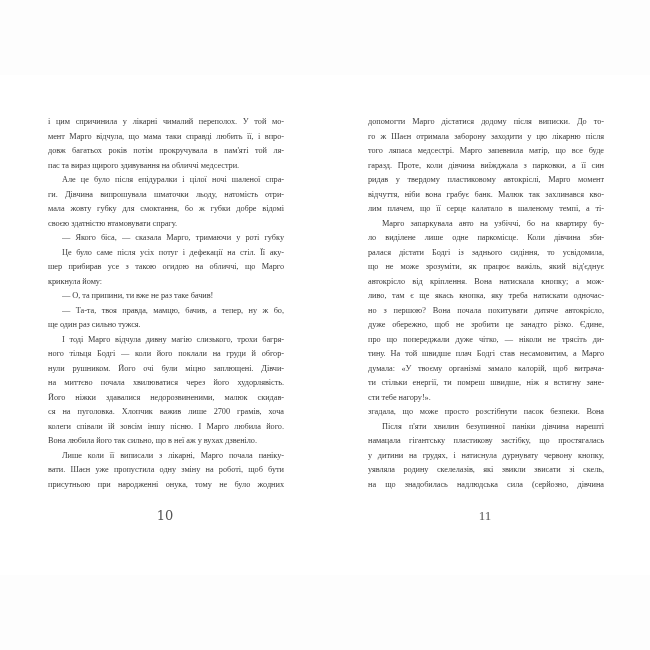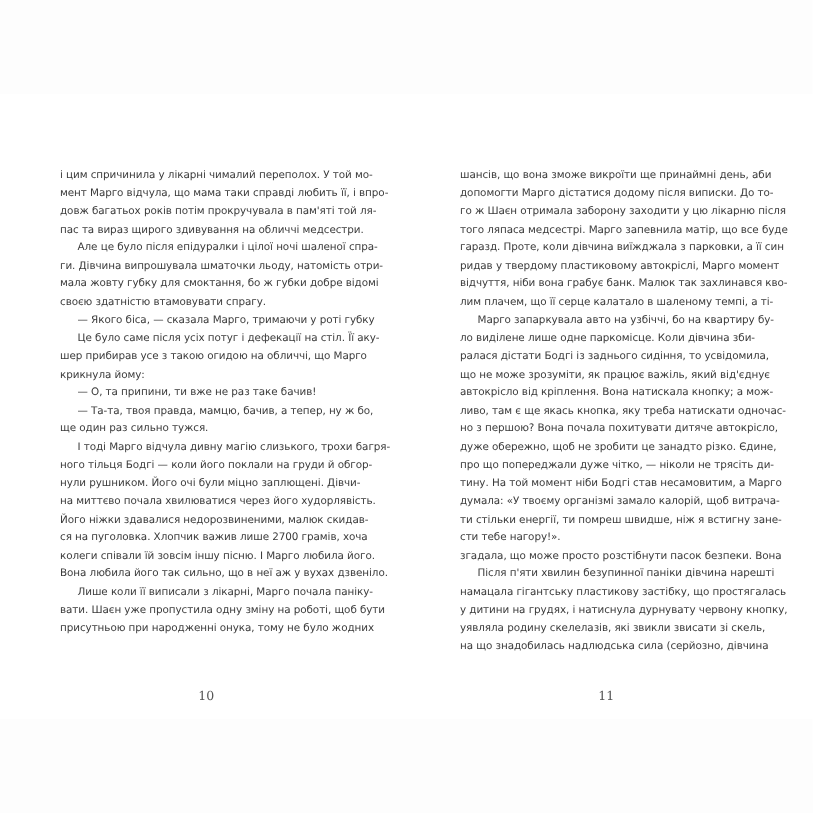--- a/index.html
+++ b/index.html
@@ -5,37 +5,37 @@
   html, body { margin:0; padding:0; }
   body {
     width:650px; height:650px; overflow:hidden; position:relative;
     background:#ffffff;
     font-family:"DejaVu Sans", sans-serif;
     color:#3a3a3a;
   }
   .band-top { position:absolute; left:0; top:0; width:650px; height:75px; background:#fdfdfd; }
   .band-bottom { position:absolute; left:0; top:575px; width:650px; height:75px; background:#fdfdfd; }
   .page {
-    position:absolute; top:132px; width:236px;
+    position:absolute; top:115px; width:236px;font-family:Liberation Serif, serif;
   }
   .page.left { left:48px; }
   .page.right { left:368px; }
   .line {
     font-size:8.3px; line-height:14.5px; height:14.5px;
     white-space:nowrap; text-align:justify; text-align-last:justify;
     letter-spacing:-0.05px;
   }
   .line.indent { padding-left:14px; }
   .line.last { text-align-last:left; }
   .pagenum {
-    position:absolute; top:552px; font-family:"DejaVu Serif", serif;
-    font-size:10px; color:#555; width:40px; text-align:center;
+    position:absolute; top:508px; font-family:"DejaVu Serif", serif;
+    font-size:13px; color:#555; width:40px; text-align:center;
   }
   .pagenum.left { left:145px; }
-  .pagenum.right { left:465px; }
+  .pagenum.right { left:465px;font-family:Liberation Serif, serif; }
 </style>
 </head>
 <body>
 
 <div class="band-top"></div>
 <div class="band-bottom"></div>
 
 <div class="page left" id="left-page">
     <div class="line">і цим спричинила у лікарні чималий переполох. У той мо-</div>
     <div class="line">мент Марго відчула, що мама таки справді любить її, і впро-</div>
@@ -58,38 +58,37 @@
     <div class="line">на миттєво почала хвилюватися через його худорлявість.</div>
     <div class="line">Його ніжки здавалися недорозвиненими, малюк скидав-</div>
     <div class="line">ся на  пуголовка. Хлопчик важив лише 2700 грамів, хоча</div>
     <div class="line">колеги співали їй зовсім іншу пісню. І Марго любила його.</div>
     <div class="line last">Вона любила його так сильно, що в неї аж у вухах дзвеніло.</div>
     <div class="line indent">Лише коли її виписали з лікарні, Марго почала паніку-</div>
     <div class="line">вати. Шаєн уже пропустила одну зміну на роботі, щоб бути</div>
     <div class="line">присутньою при народженні онука, тому не було жодних</div>
   </div>
 <div class="page right" id="right-page">
-    <div class="line">шансів, що вона зможе викроїти ще принаймні день, аби</div>
     <div class="line">допомогти Марго дістатися додому після виписки. До то-</div>
     <div class="line">го ж Шаєн отримала заборону заходити у цю лікарню після</div>
     <div class="line">того ляпаса медсестрі. Марго запевнила матір, що все буде</div>
     <div class="line">гаразд. Проте, коли дівчина виїжджала з парковки, а її син</div>
     <div class="line">ридав у твердому пластиковому автокріслі, Марго момент</div>
     <div class="line">відчуття, ніби вона грабує банк. Малюк так захлинався кво-</div>
     <div class="line">лим плачем, що її серце калатало в шаленому темпі, а ті-</div>
     <div class="line indent">Марго запаркувала авто на узбіччі, бо на квартиру бу-</div>
     <div class="line">ло виділене лише одне паркомісце. Коли дівчина зби-</div>
     <div class="line">ралася дістати Бодгі із заднього сидіння, то усвідомила,</div>
     <div class="line">що не може зрозуміти, як працює важіль, який від'єднує</div>
     <div class="line">автокрісло від кріплення. Вона натискала кнопку; а мож-</div>
     <div class="line">ливо, там є ще якась кнопка, яку треба натискати одночас-</div>
     <div class="line">но з першою? Вона почала похитувати дитяче автокрісло,</div>
     <div class="line">дуже обережно, щоб не зробити це занадто різко. Єдине,</div>
     <div class="line">про що попереджали дуже чітко, — ніколи не трясіть ди-</div>
-    <div class="line">тину. На той момент ніби Бодгі став несамовитим, а Марго</div>
+    <div class="line">тину. На той швидше плач Бодгі став несамовитим, а Марго</div>
     <div class="line">думала: «У твоєму організмі замало калорій, щоб витрача-</div>
     <div class="line">ти стільки енергії, ти помреш швидше, ніж я встигну зане-</div>
     <div class="line last">сти тебе нагору!».</div>
     <div class="line">згадала, що може просто розстібнути пасок безпеки. Вона</div>
     <div class="line indent">Після п'яти хвилин безупинної паніки дівчина нарешті</div>
     <div class="line">намацала гігантську пластикову застібку, що простягалась</div>
     <div class="line">у дитини на грудях, і натиснула дурнувату червону кнопку,</div>
     <div class="line">уявляла родину скелелазів, які звикли звисати зі скель,</div>
     <div class="line">на що знадобилась надлюдська сила (серйозно, дівчина</div>
   </div>

